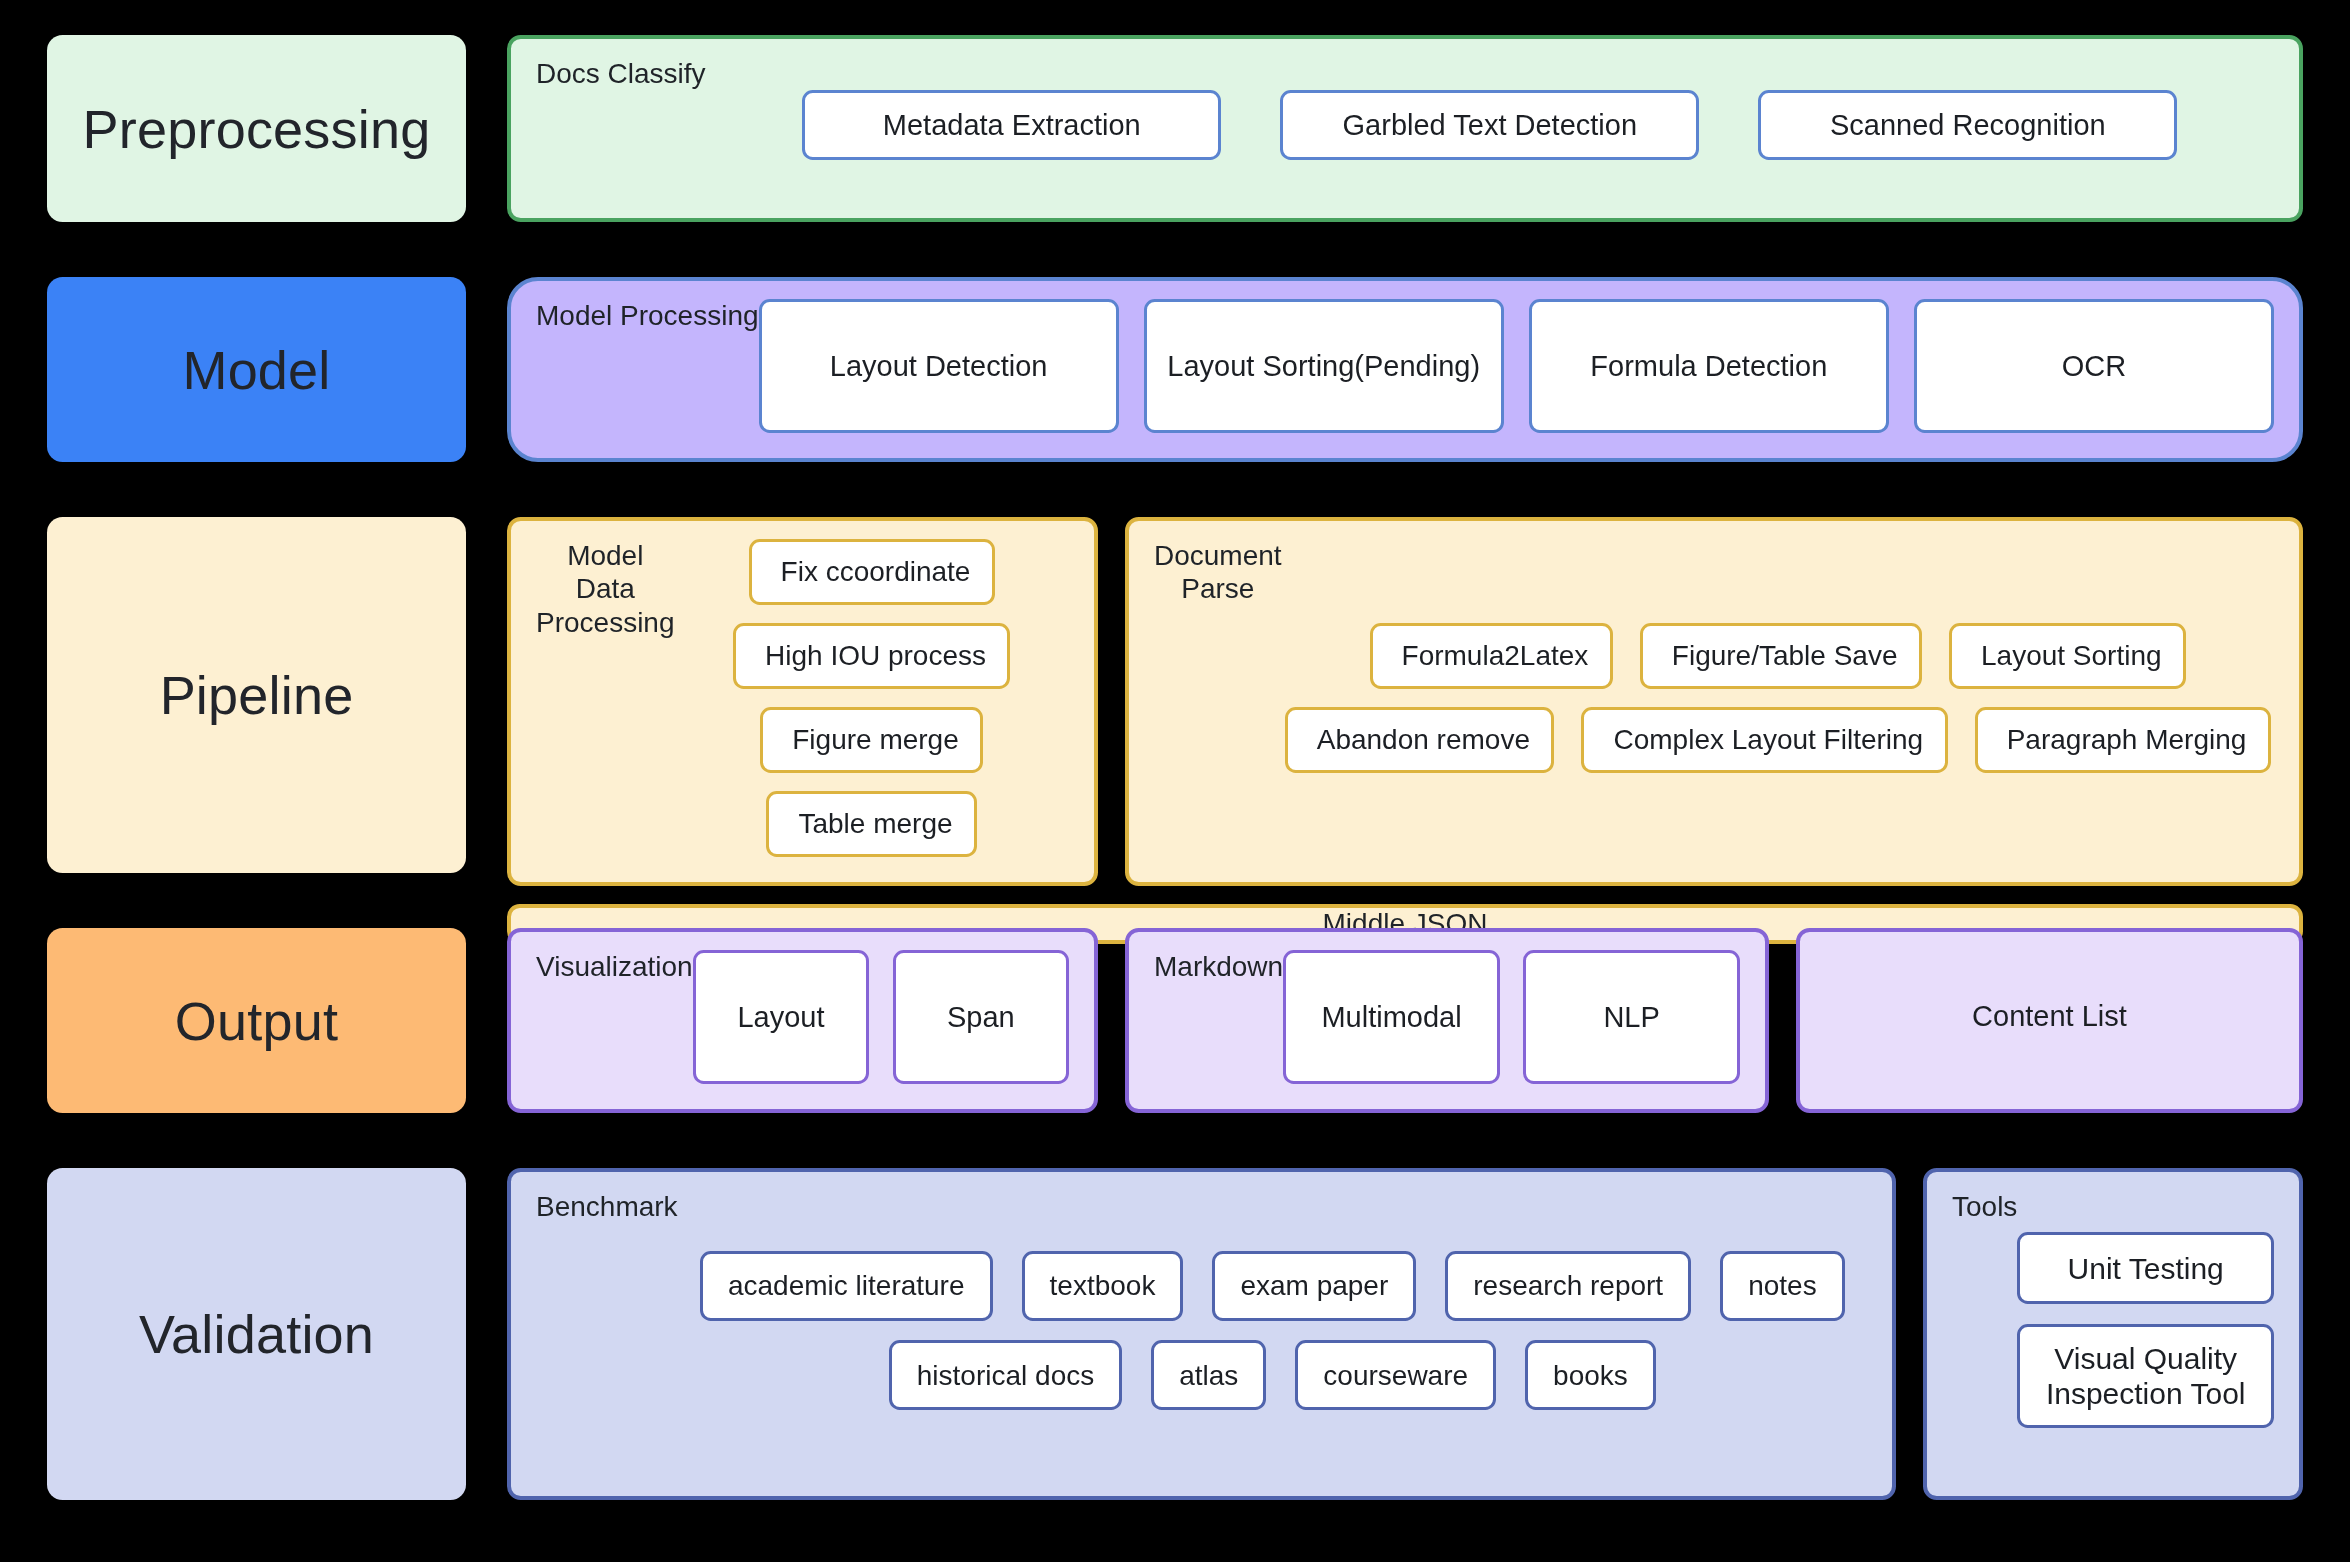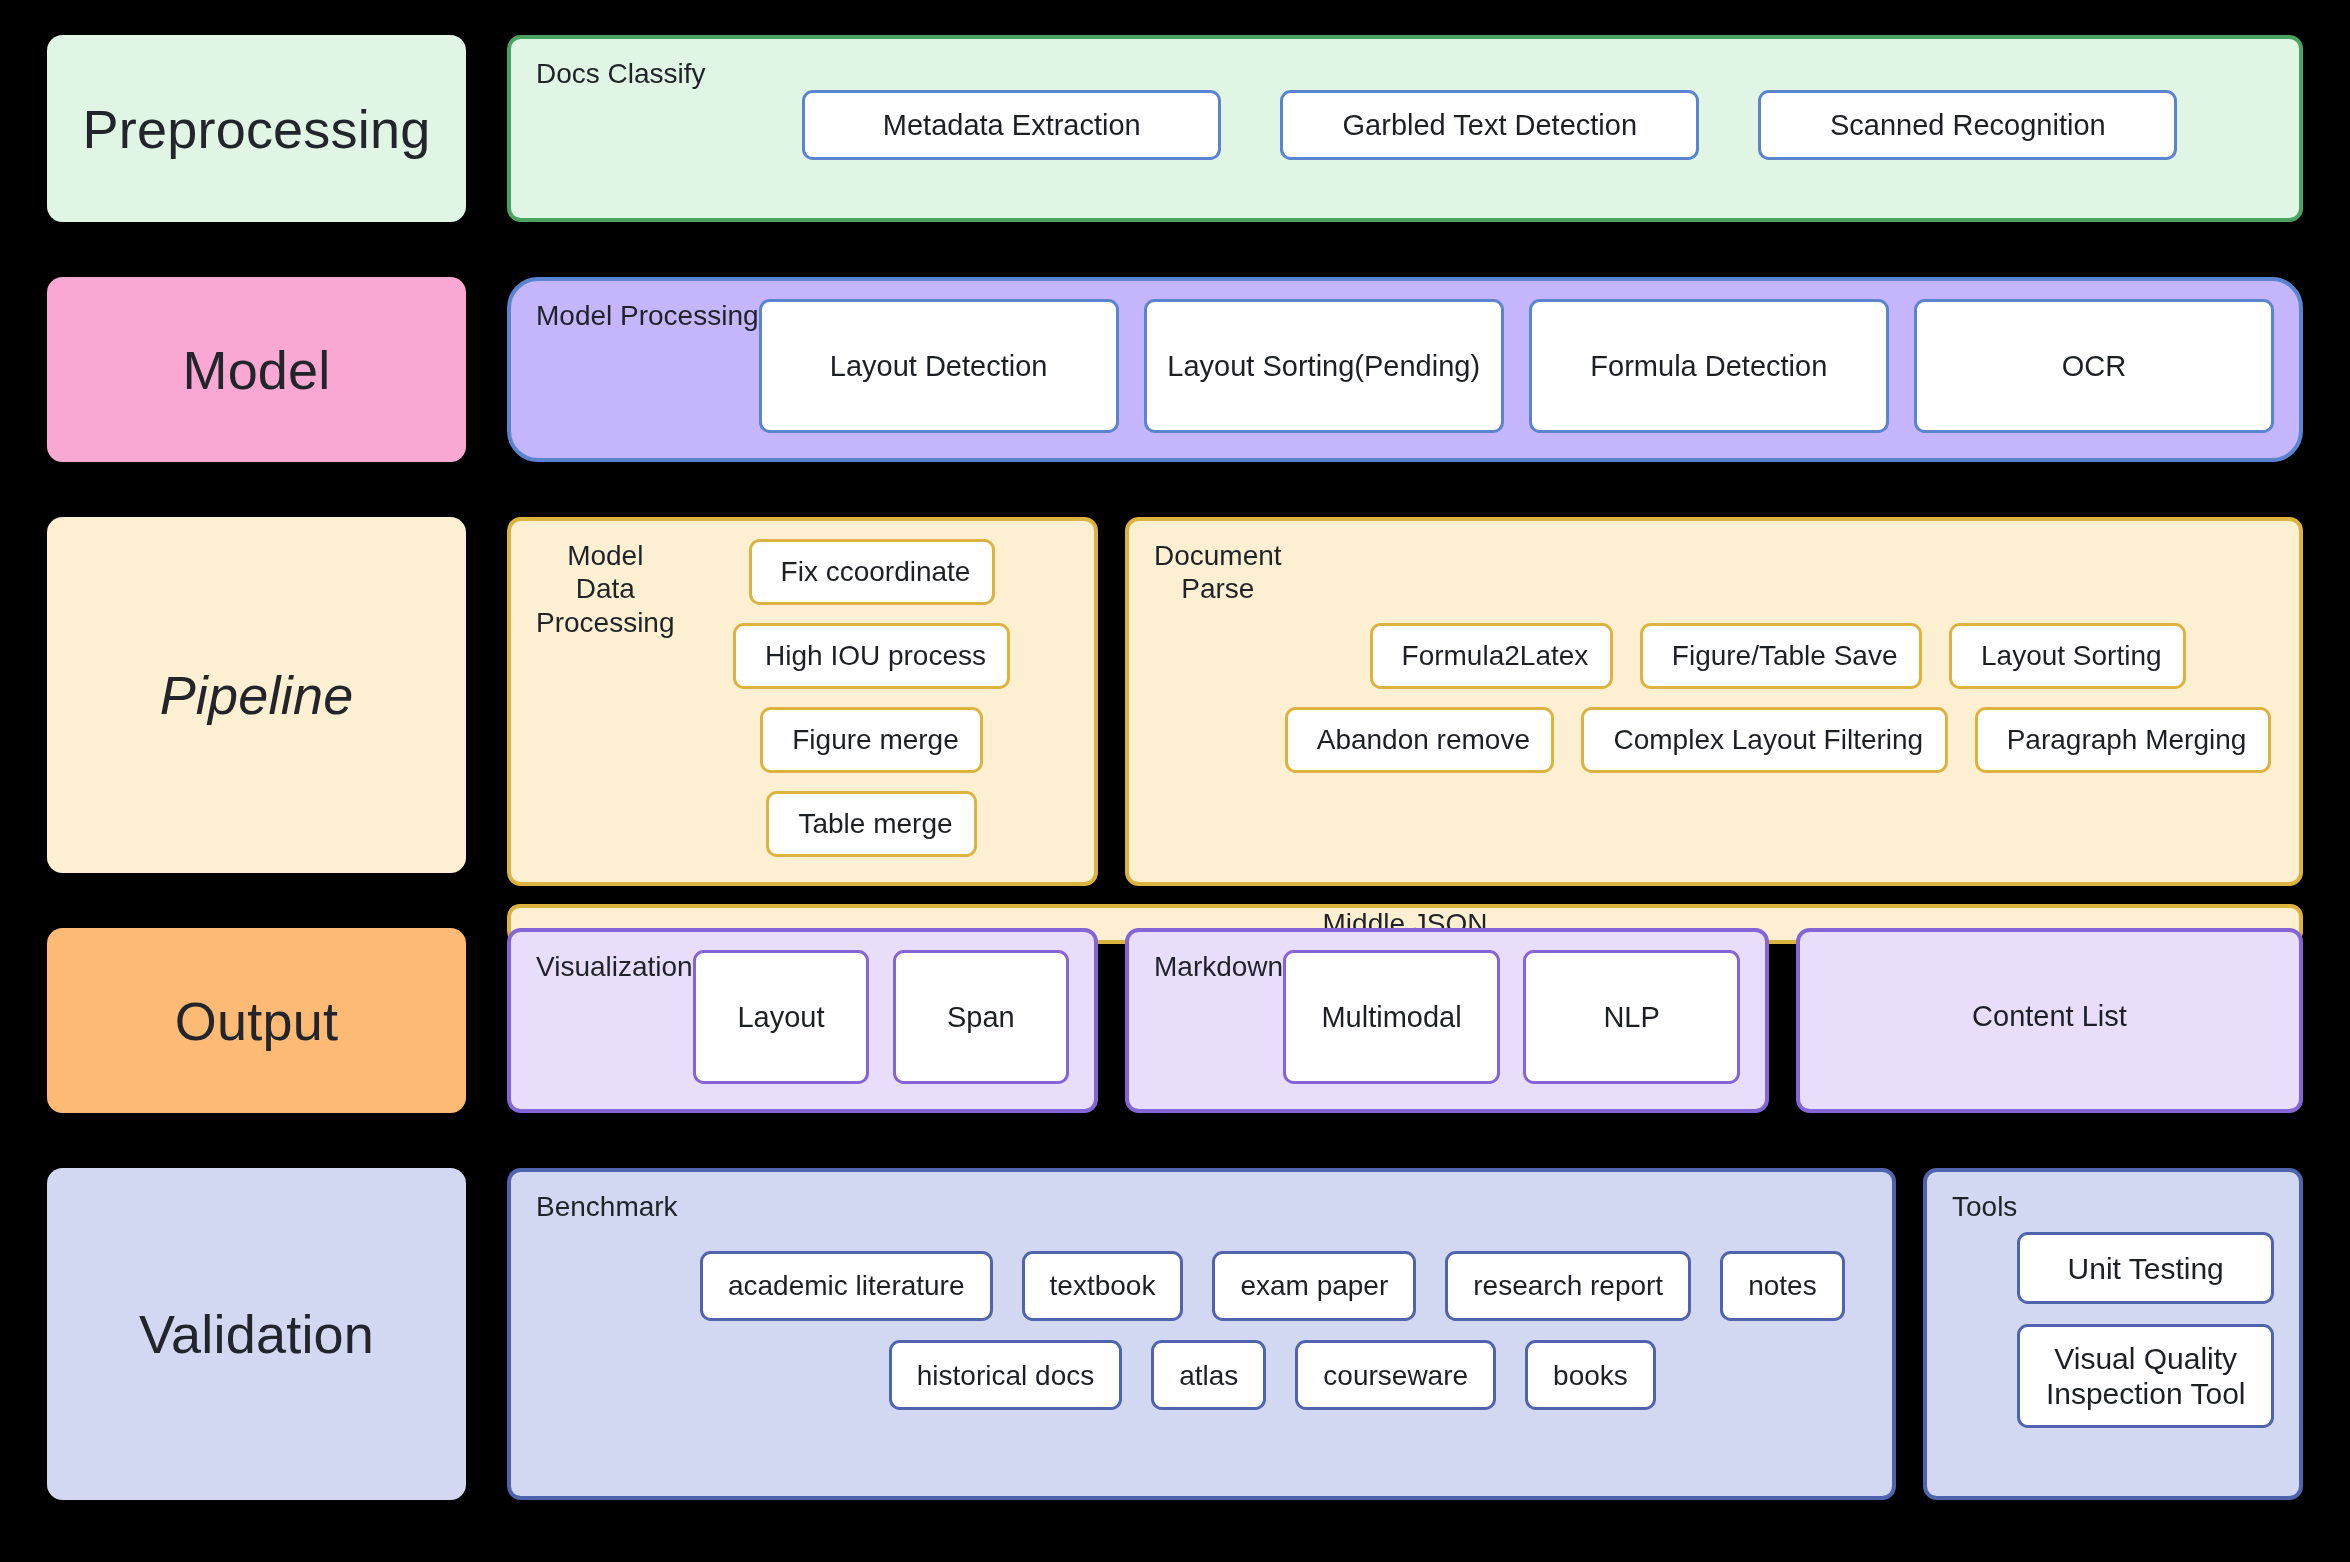--- a/index.html
+++ b/index.html
@@ -99,25 +99,25 @@
     white-space: nowrap;
   }
   .chip.wrap { white-space: normal; }
 
   
   .t-green .stage-label, .lbl-green { background: #e0f5e4; }
   .g-green { background: #e0f5e4; border-color: #4aa360; }
   .c-blue  { border-color: #5b84d0; }
 
   
-  .lbl-paleblue { background: #f9a8d4; }
+  .lbl-paleblue { background: #3b82f6; }
   .g-paleblue { background: #c4b5fd; border-color: #5b84d0; border-radius: 31px; }
 
   
-  .lbl-yellow { background: #fdf0d2; font-style: italic; }
+  .lbl-yellow { background: #fdf0d2; }
   .g-yellow { background: #fdf0d2; border-color: #dcb33f; }
   .c-yellow { border-color: #dcb33f; padding-left: 29px; }
 
   
   .lbl-purple { background: #fdba74; justify-content: center; }
   .g-purple { background: #e8ddfb; border-color: #8564d6; }
   .c-purple { border-color: #8564d6; }
 
   
   .lbl-peri { background: #d2d8f2; }

